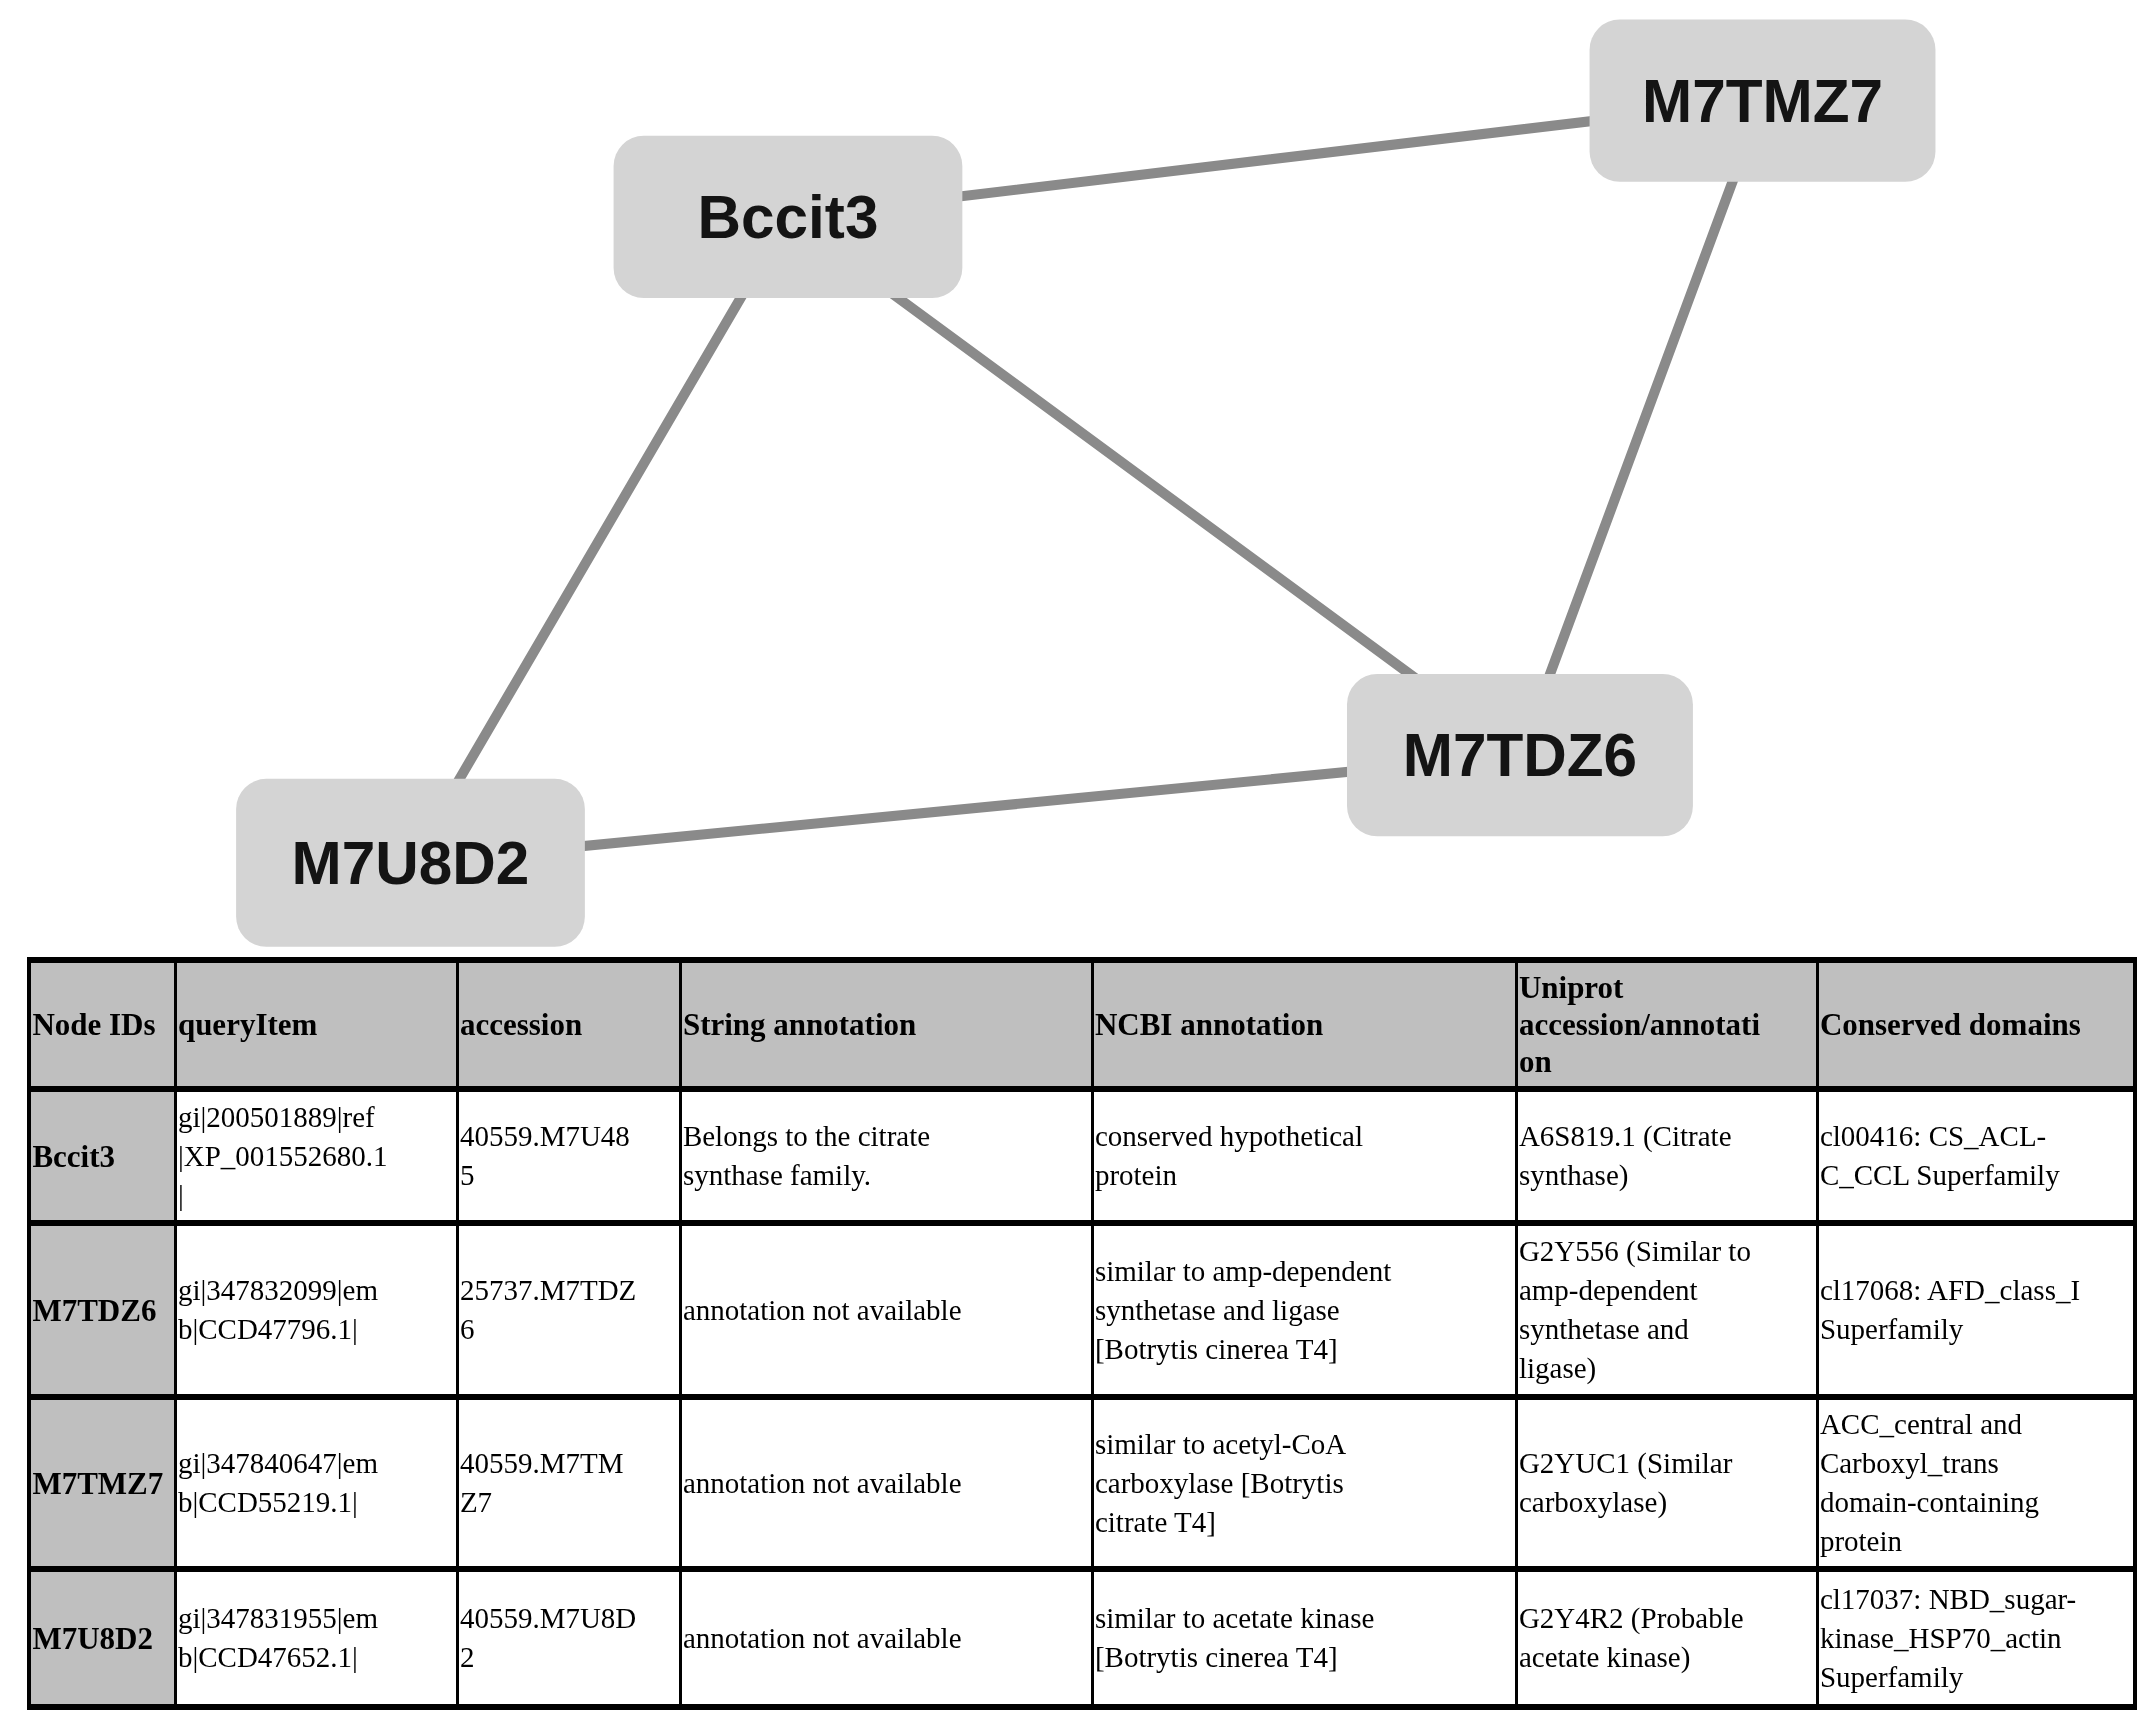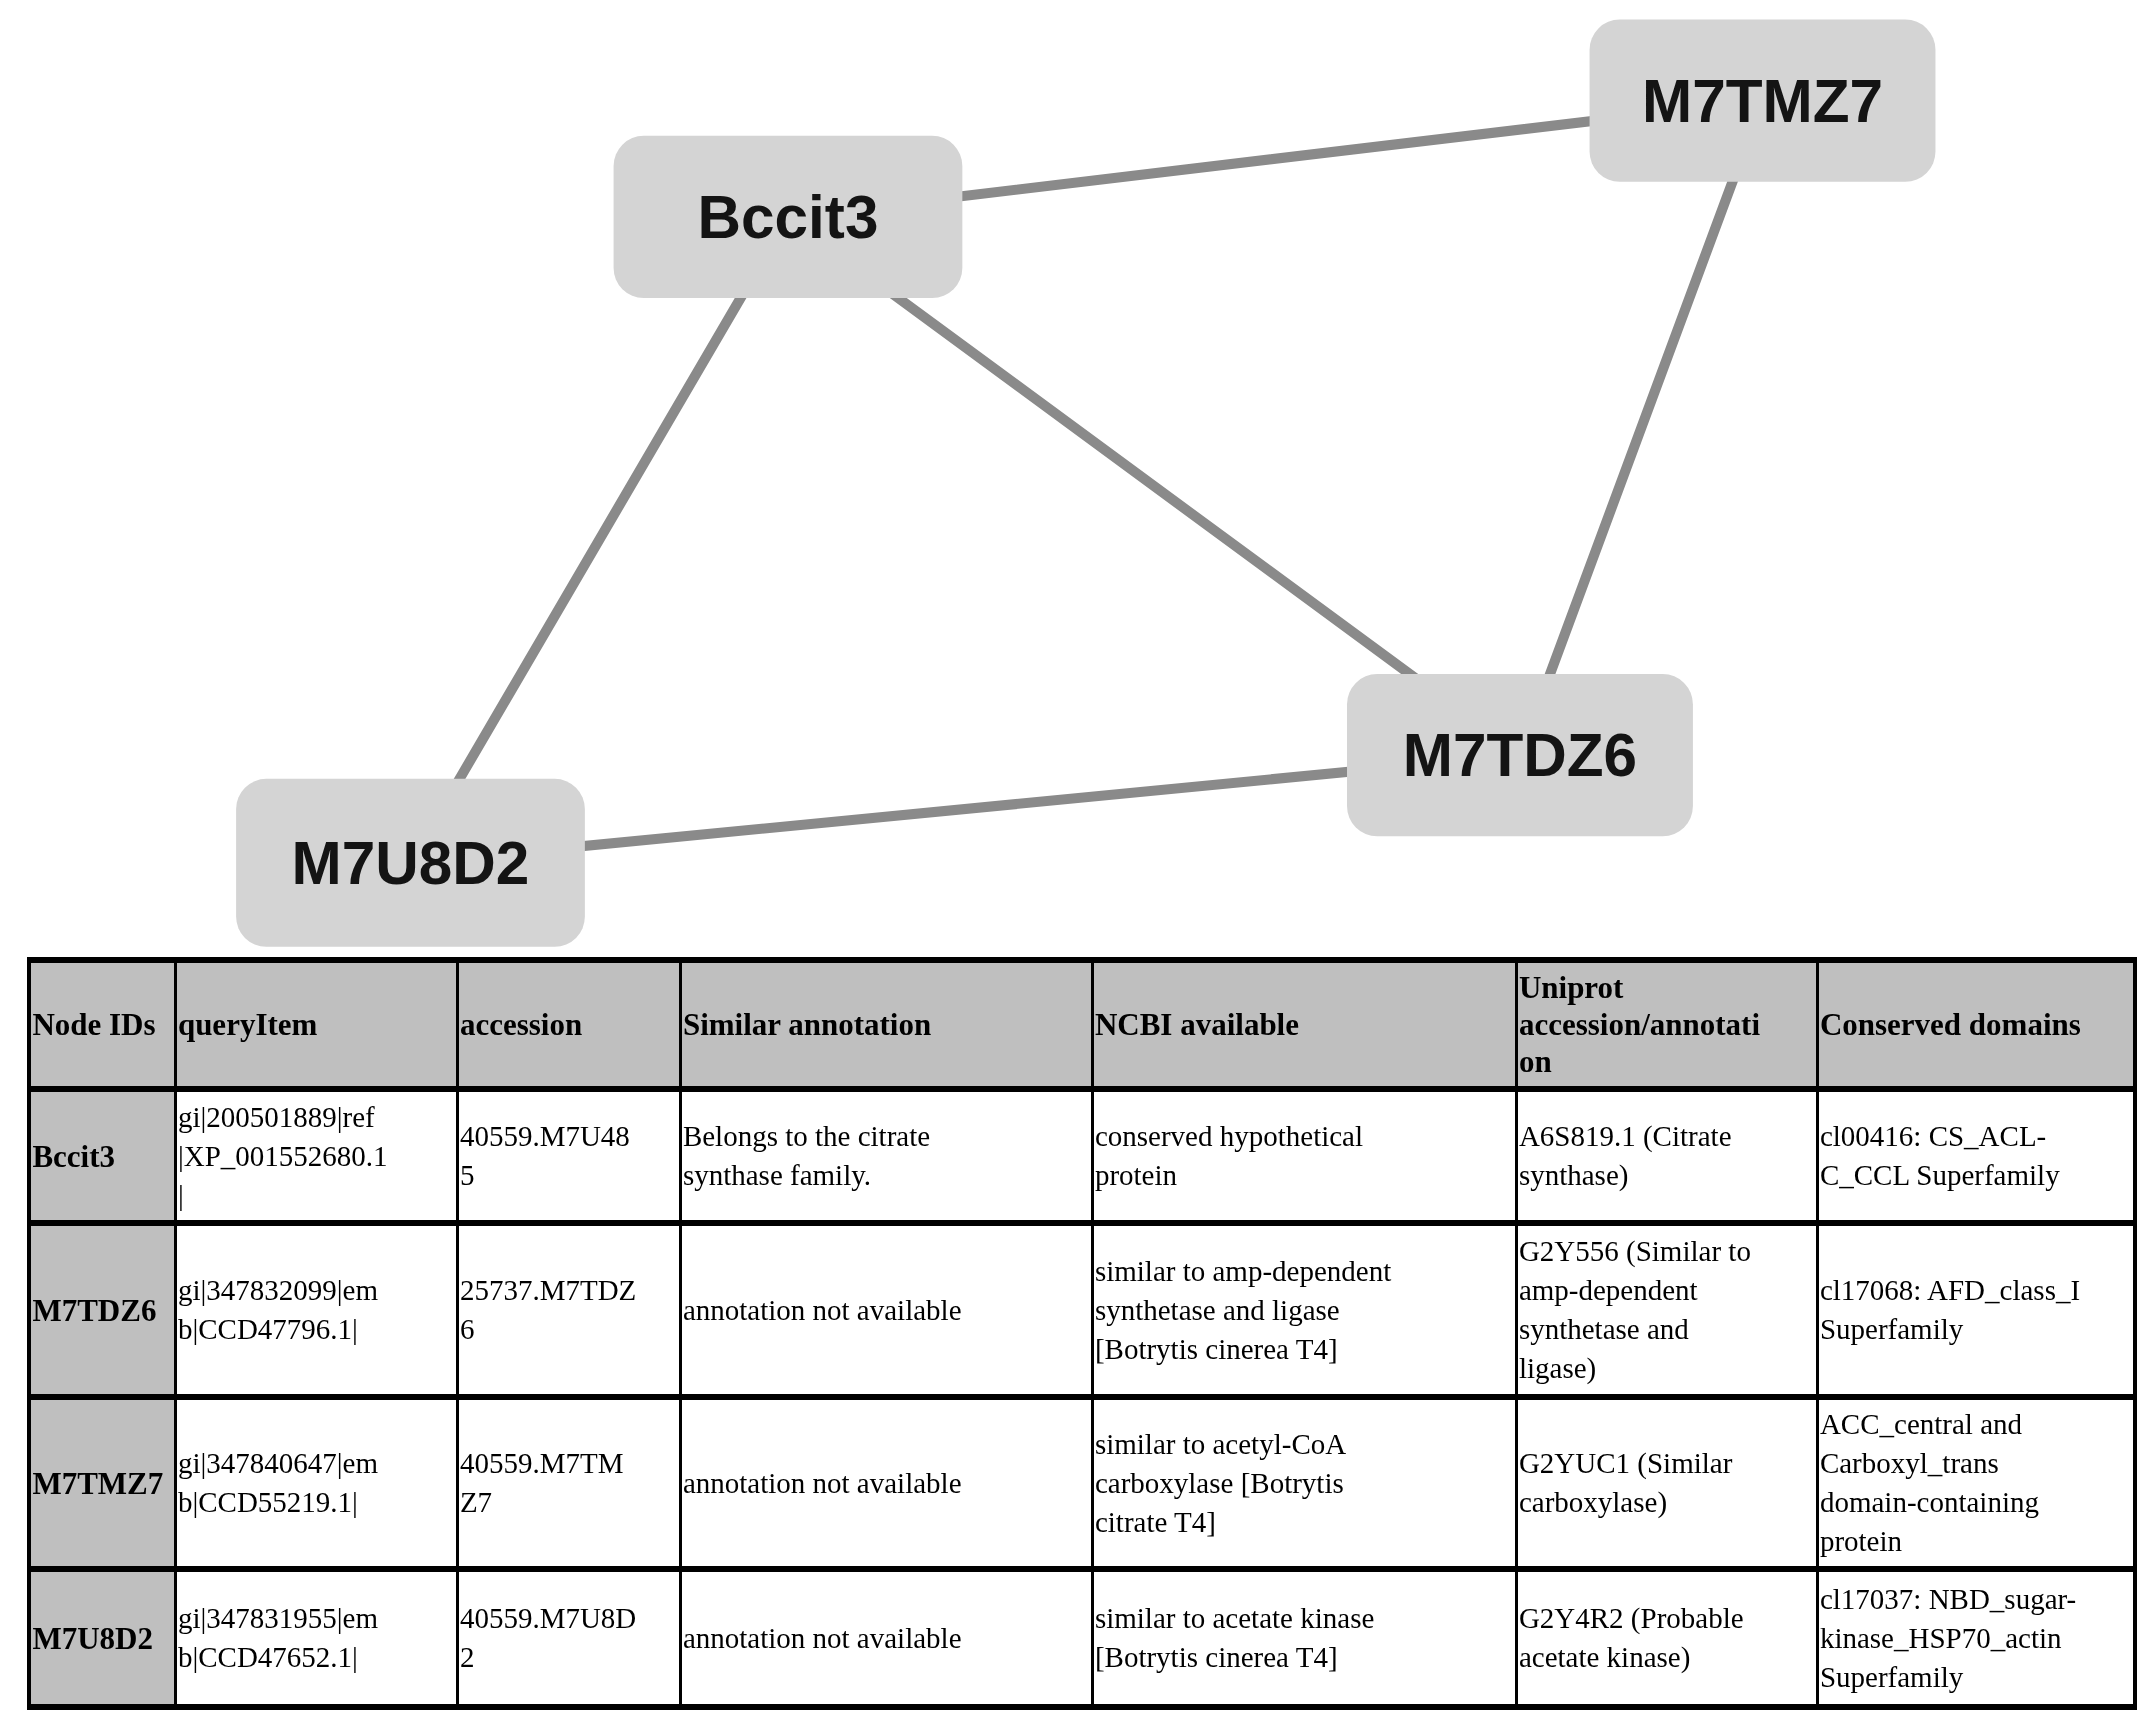--- a/index.html
+++ b/index.html
@@ -88,22 +88,22 @@
     <col style="width:412px">
       <col style="width:424px">
       <col style="width:301px">
     <col style="width:318px">
   </colgroup>
   <thead>
     <tr class="hrow">
       <th>Node IDs</th>
       <th>queryItem</th>
       <th>accession</th>
-      <th>Similar annotation</th>
-      <th>NCBI available</th>
+      <th>String annotation</th>
+      <th>NCBI annotation</th>
       <th>Uniprot
 accession/annotati
 on</th>
       <th>Conserved domains</th>
     </tr>
   </thead>
   <tbody>
     <tr class="r0">
       <td class="rowhead">Bccit3</td>
       <td>gi|200501889|ref

